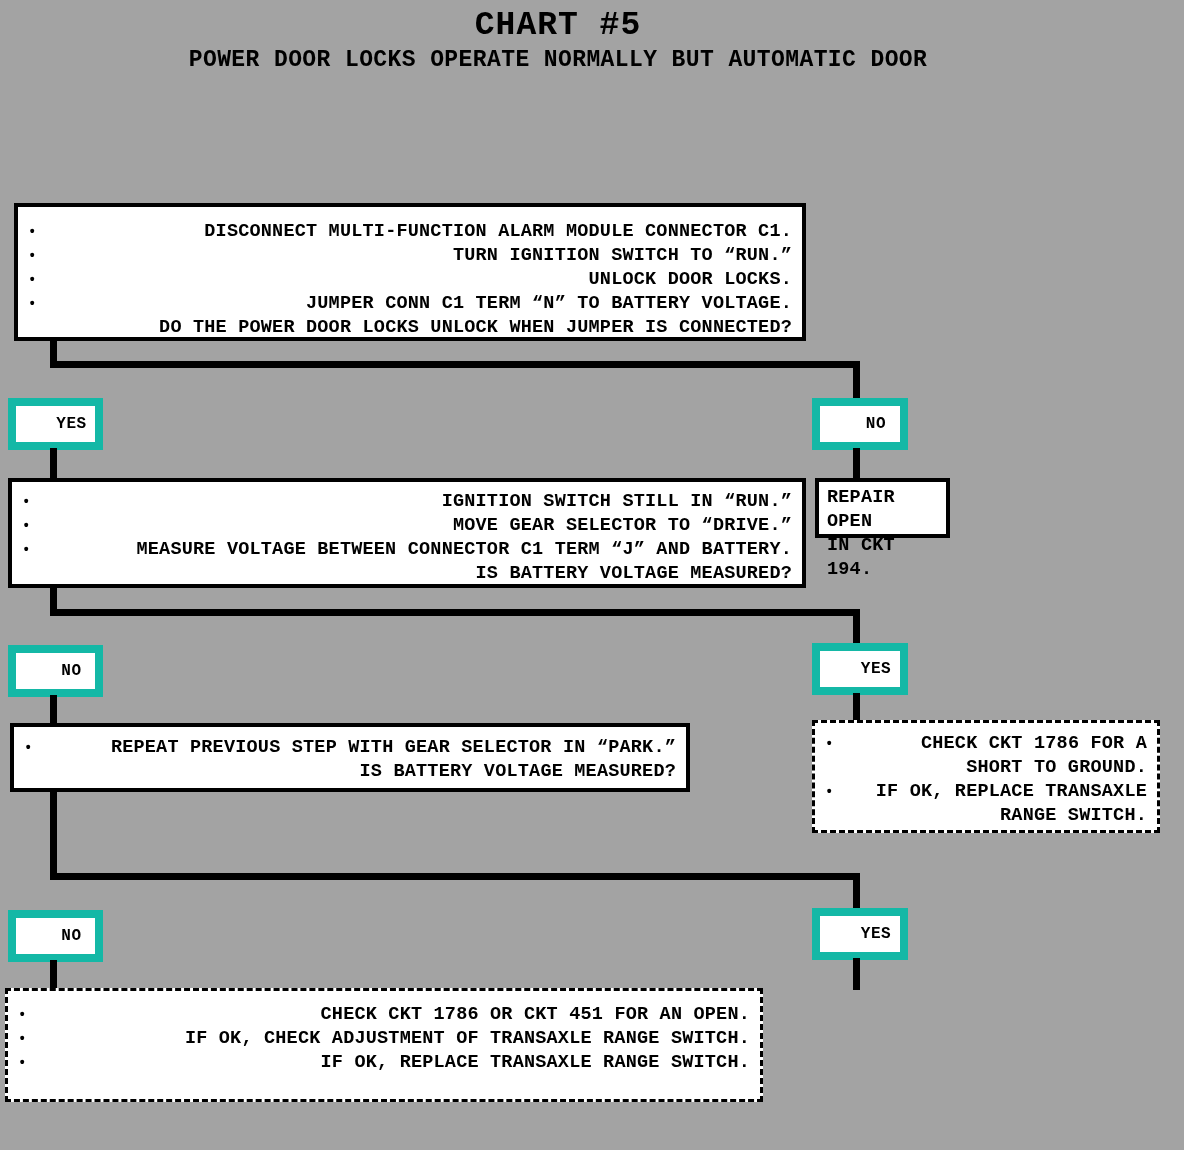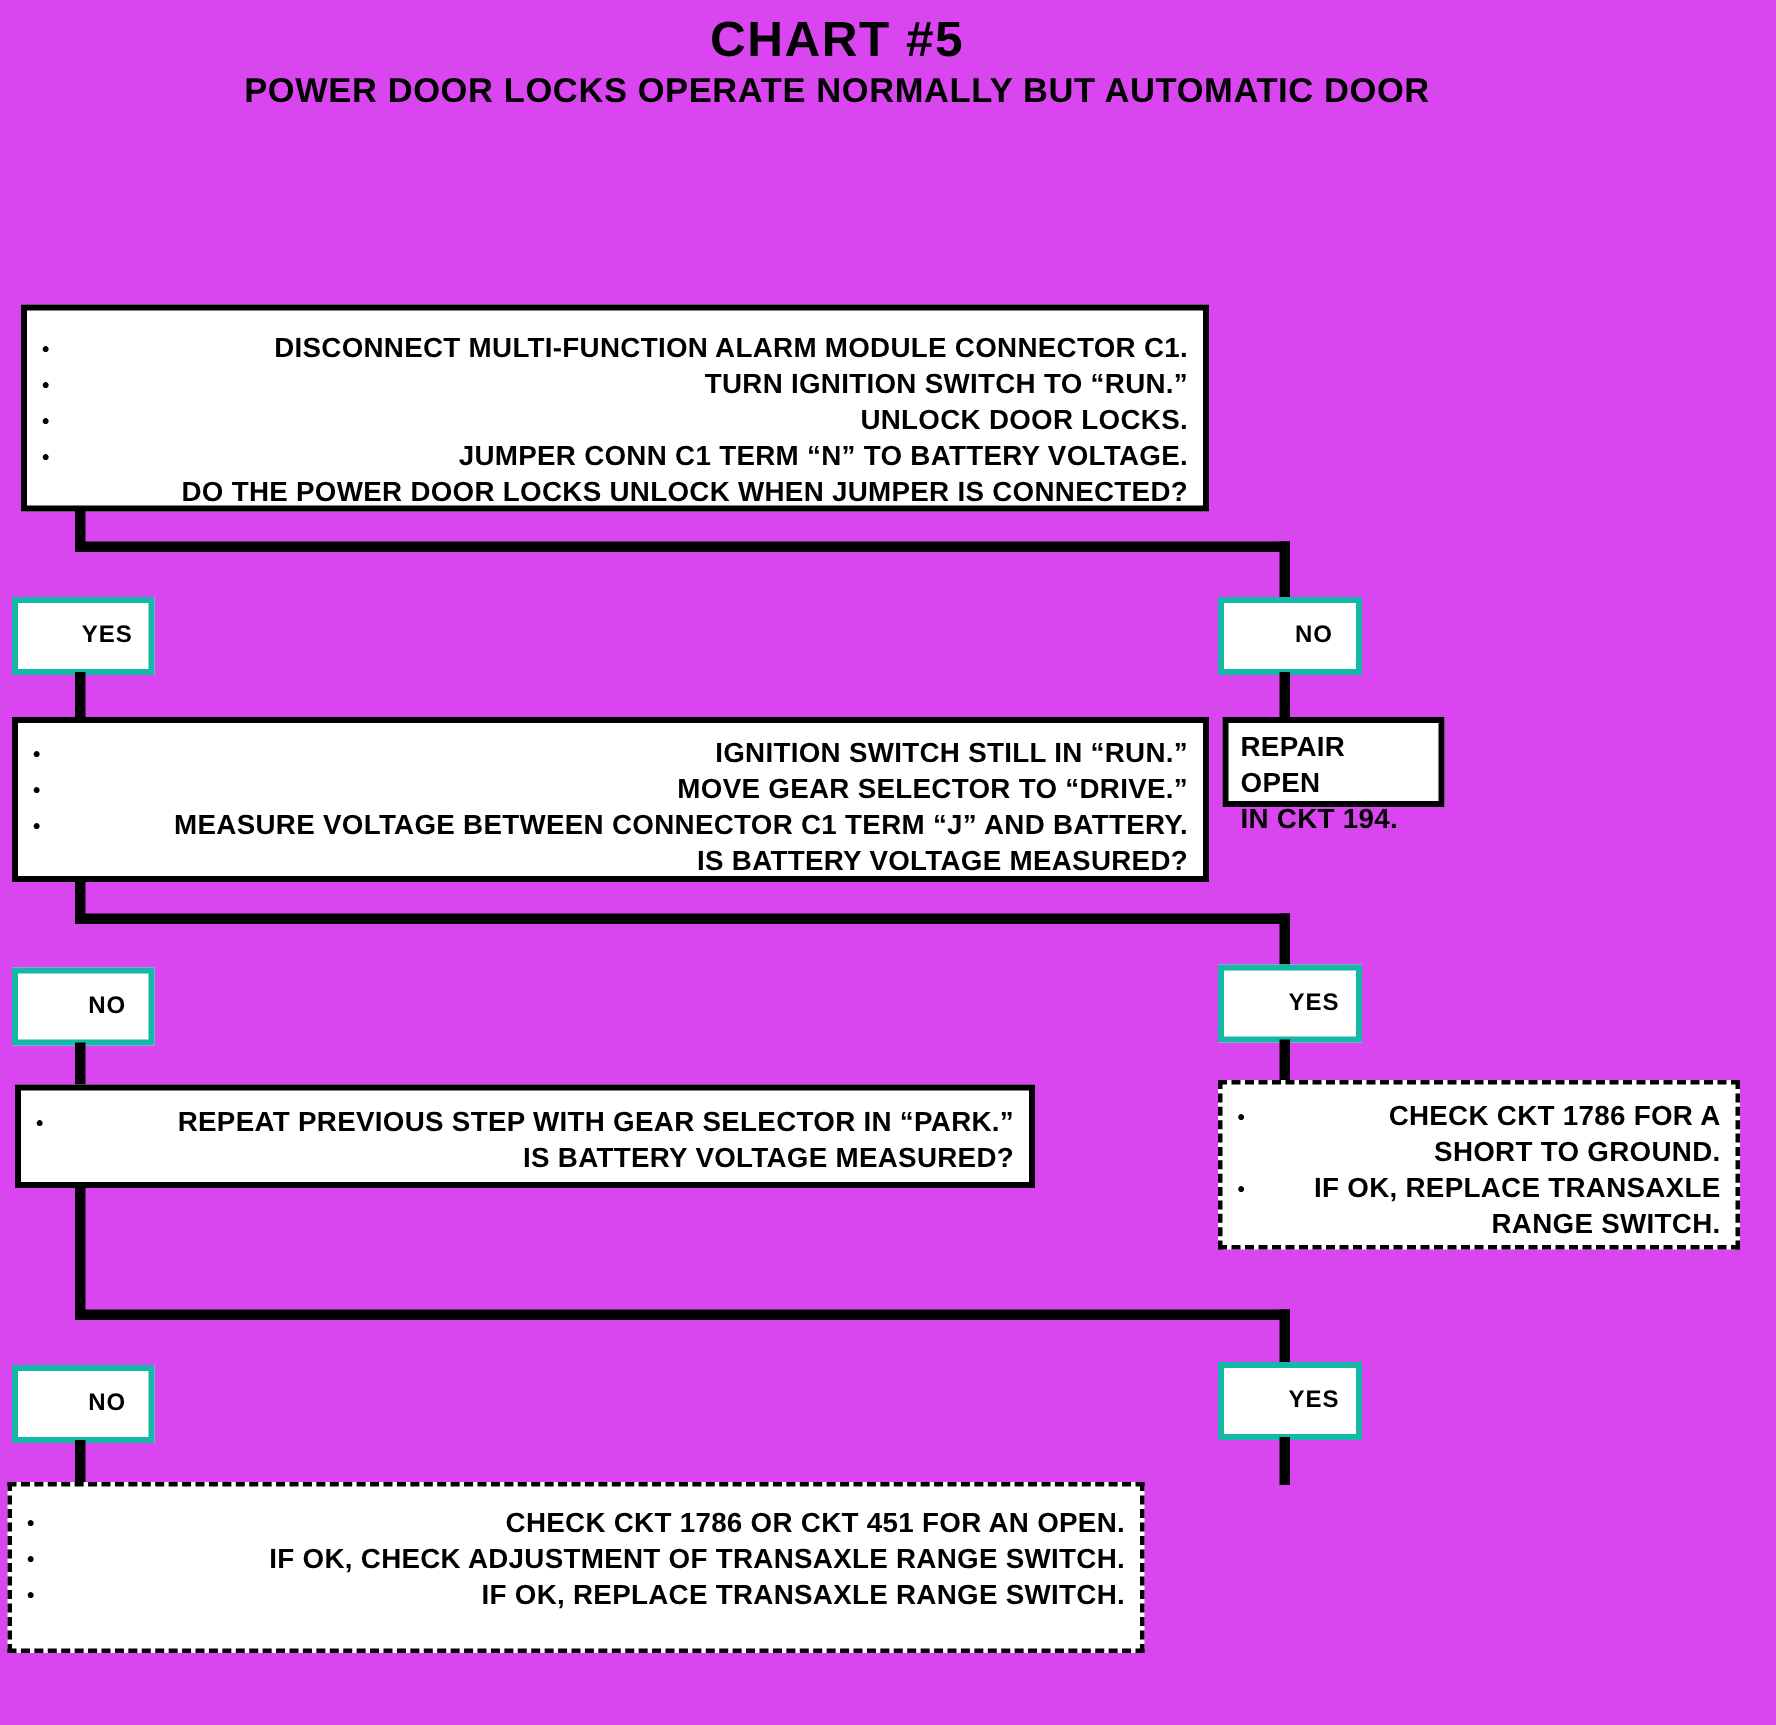--- a/index.html
+++ b/index.html
@@ -1,37 +1,37 @@
 <!DOCTYPE html>
 <html><head>
 <meta charset="utf-8">
 <style>
   html,body { margin:0; padding:0; background:#ffffff; }
   .canvas {
-    position:relative; width:1184px; height:1150px; background:#d946ef;
-    font-family:Liberation Sans, sans-serif; font-weight:bold; color:#000;
+    position:relative; width:1184px; height:1150px; background:#a3a3a3;
+    font-family:Liberation Mono, monospace; font-weight:bold; color:#000;
     overflow:hidden;
   }
   .title-block { position:absolute; left:0; top:8px; width:1116px; text-align:center; }
   .title-main { font-size:33px; line-height:36px; letter-spacing:1px; }
   .title-sub  { font-size:23px; line-height:33px; letter-spacing:0.4px; }
 
   .node {
     position:absolute; box-sizing:border-box; background:#fff;
     border:4px solid #000; font-size:18.5px; line-height:24px;
     padding:13px 10px 6px 10px; letter-spacing:0.2px;
   }
   .dashed { border:3px dashed #000; }
   .fline { display:flex; align-items:flex-start; }
   .bullet { flex:0 0 22px; font-size:14px; line-height:24px; }
   .txt { flex:1 1 auto; white-space:nowrap;text-align:right; }
 
   .tag {
     position:absolute; box-sizing:border-box; background:#fff;
-    border:4px solid #14b8a6; display:flex; align-items:center; justify-content:center;
+    border:8px solid #14b8a6; display:flex; align-items:center; justify-content:center;
     font-size:16px; letter-spacing:0.6px;padding-left:32px;
   }
   .cline { position:absolute; background:#000; }
 </style>
 </head>
 <body>
 
 <div class="canvas">
 
   <div class="title-block">
@@ -69,21 +69,21 @@
   <div class="tag" style="left:8px;top:398px;width:95px;height:52px">
       <span>YES</span>
     </div>
   <div class="tag" style="left:812px;top:398px;width:96px;height:52px">
       <span>NO</span>
     </div>
 
   <div class="cline" style="left:50px;top:448px;width:7px;height:32px"></div>
   <div class="cline" style="left:853px;top:448px;width:7px;height:32px"></div>
 
-  <div class="node" style="left:815px;top:478px;width:148px;height:60px;padding:4px 8px">
+  <div class="node" style="left:815px;top:478px;width:135px;height:60px;padding:4px 8px">
     <div>REPAIR OPEN</div>
     <div>IN CKT 194.</div>
   </div>
 
   <div class="node" style="left:8px;top:478px;width:798px;height:110px;padding-top:8px">
     <div class="fline">
         <span class="bullet">•</span>
         <span class="txt">IGNITION SWITCH STILL IN “RUN.”</span>
       </div>
     <div class="fline">

